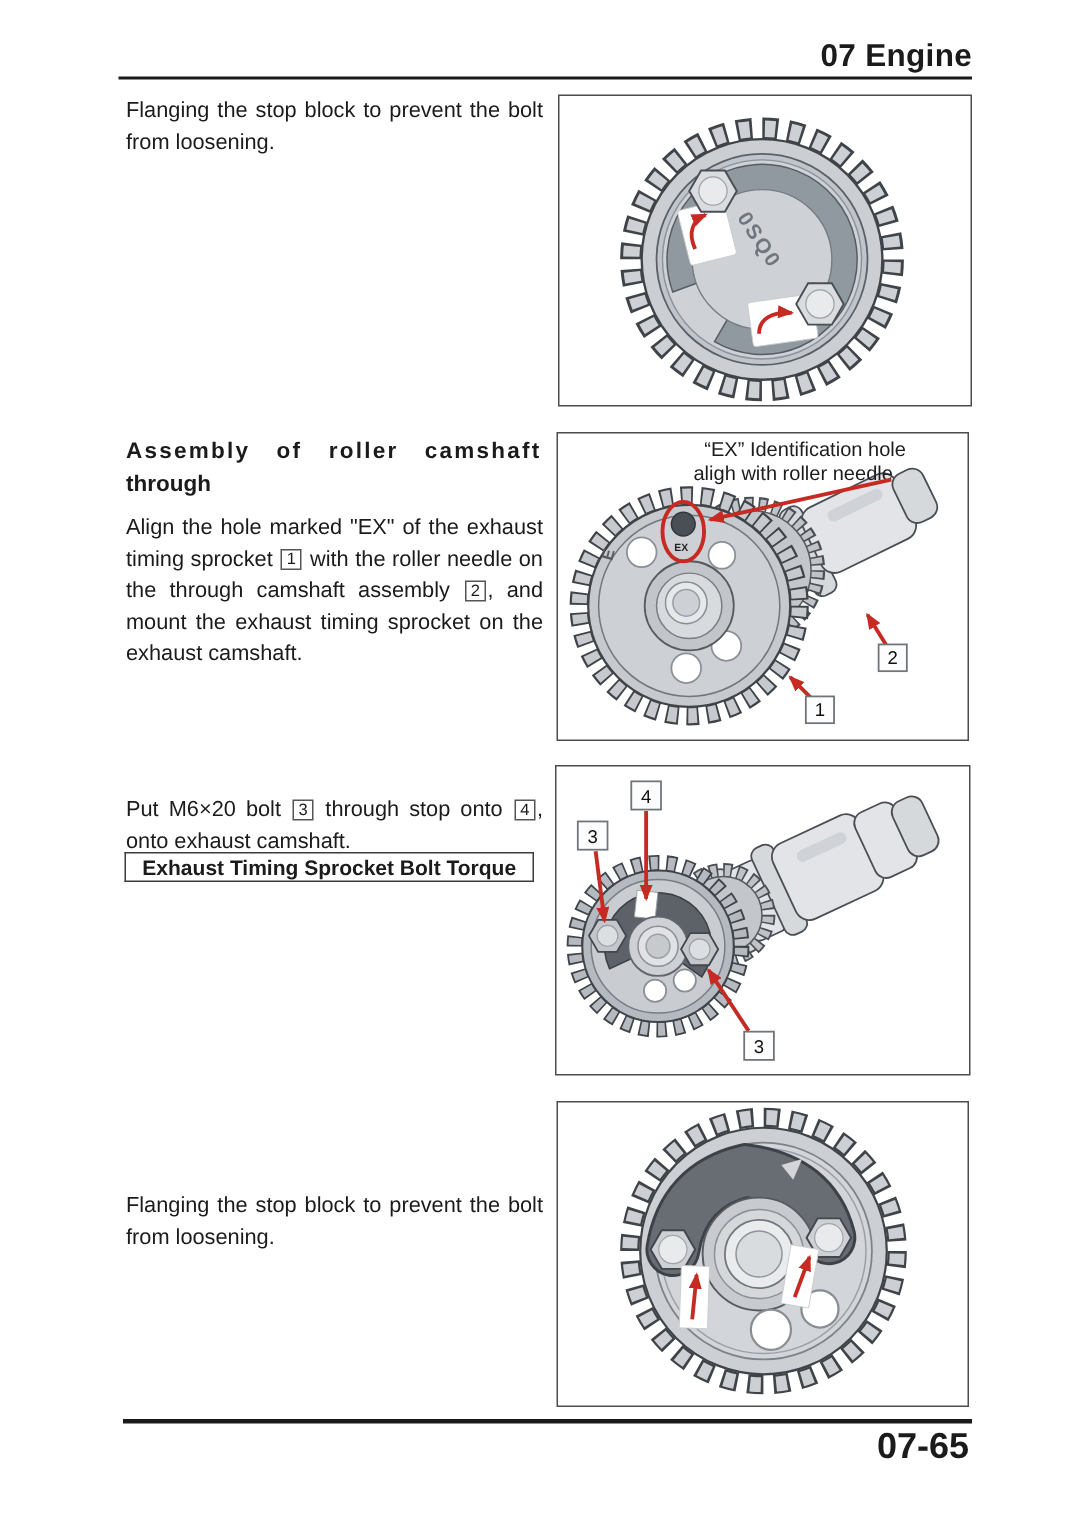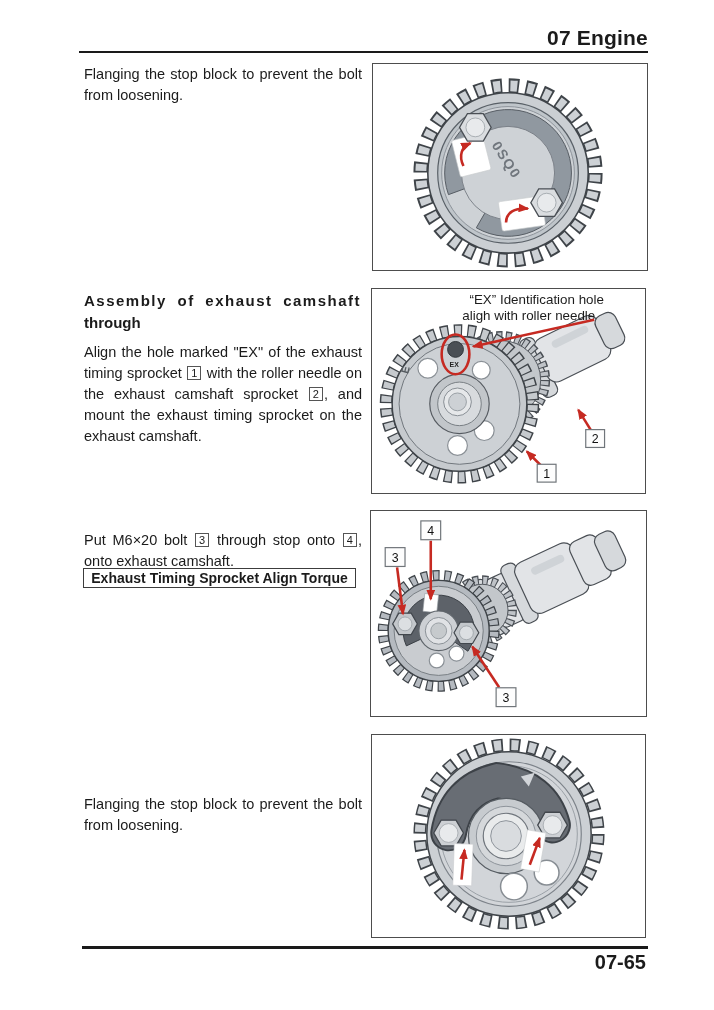--- a/index.html
+++ b/index.html
@@ -4,21 +4,21 @@
 <style>
   * { margin:0; padding:0; box-sizing:border-box; }
   html,body { background:#ffffff; }
   .page {
     position:relative; width:714px; height:1010px; background:#ffffff;
     font-family:"Liberation Sans", sans-serif; color:#1b1b1b; overflow:hidden;
   }
   .abs { position:absolute; }
   .rule { position:absolute; background:#1a1a1a; }
   .hdr-title { top:26px; right:66px; font-size:21px; font-weight:bold; letter-spacing:0.2px; }
-  .ftr-num  { top:951px; right:68px; font-size:20px; font-weight:bold; }
+  .ftr-num  { top:951px; right:68px; font-size:24px; font-weight:bold; }
   .body-txt { width:278px; font-size:14.5px; line-height:21px; text-align:justify; }
   .heading { width:277px; font-weight:bold; font-size:15px; line-height:22px; }
   .heading .l1 { display:block; text-align:justify; text-align-last:justify; letter-spacing:1.5px; }
   .heading .l2 { display:block; }
   .nbox {
     display:inline-block; border:1px solid #555; background:#fff; font-size:11px;
     line-height:12px; padding:0 3px; margin:0 1px; vertical-align:1px;
   }
   table.torque {
     position:absolute; left:83px; top:568px; width:273px;
@@ -47,36 +47,36 @@
 </svg>
 
 <div class="page">
 
   <div class="abs hdr-title">07 Engine</div>
   <div class="rule" style="left:79px;top:51px;width:569px;height:2px"></div>
 
   <div class="abs body-txt" style="left:84px;top:64px">Flanging the stop block to prevent the bolt from loosening.</div>
 
   <div class="abs heading" style="left:84px;top:290px">
-    <span class="l1">Assembly of exhaust camshaft</span>
+    <span class="l1">Assembly of roller camshaft</span>
     <span class="l2">through</span>
   </div>
 
   <div class="abs body-txt" style="left:84px;top:342px">
-    <span>Align the hole marked "EX" of the exhaust timing sprocket </span><span class="nbox">1</span><span> with the roller needle on the exhaust camshaft sprocket </span><span class="nbox">2</span><span>, and mount the exhaust timing sprocket on the exhaust camshaft.</span>
+    <span>Align the hole marked "EX" of the exhaust timing sprocket </span><span class="nbox">1</span><span> with the roller needle on the through camshaft assembly </span><span class="nbox">2</span><span>, and mount the exhaust timing sprocket on the exhaust camshaft.</span>
   </div>
 
   <div class="abs body-txt" style="left:84px;top:530px">
     <span>Put M6×20 bolt </span><span class="nbox">3</span><span> through stop onto </span><span class="nbox">4</span><span>, onto exhaust camshaft.</span>
   </div>
 
   <table class="torque">
     <tbody>
         <tr>
-          <td class="h">Exhaust Timing Sprocket Align Torque</td>
+          <td class="h">Exhaust Timing Sprocket Bolt Torque</td>
         </tr>
   </tbody>
     </table>
 
   <div class="abs body-txt" style="left:84px;top:794px">Flanging the stop block to prevent the bolt from loosening.</div>
 
   <div class="fig" style="left:372px;top:63px;width:276px;height:208px">
     <svg viewBox="0 0 276 208">
       <g>
         <circle cx="136" cy="110" r="88" fill="none" stroke="#3f4449" stroke-width="15" stroke-dasharray="10.5 6.78"></circle>

